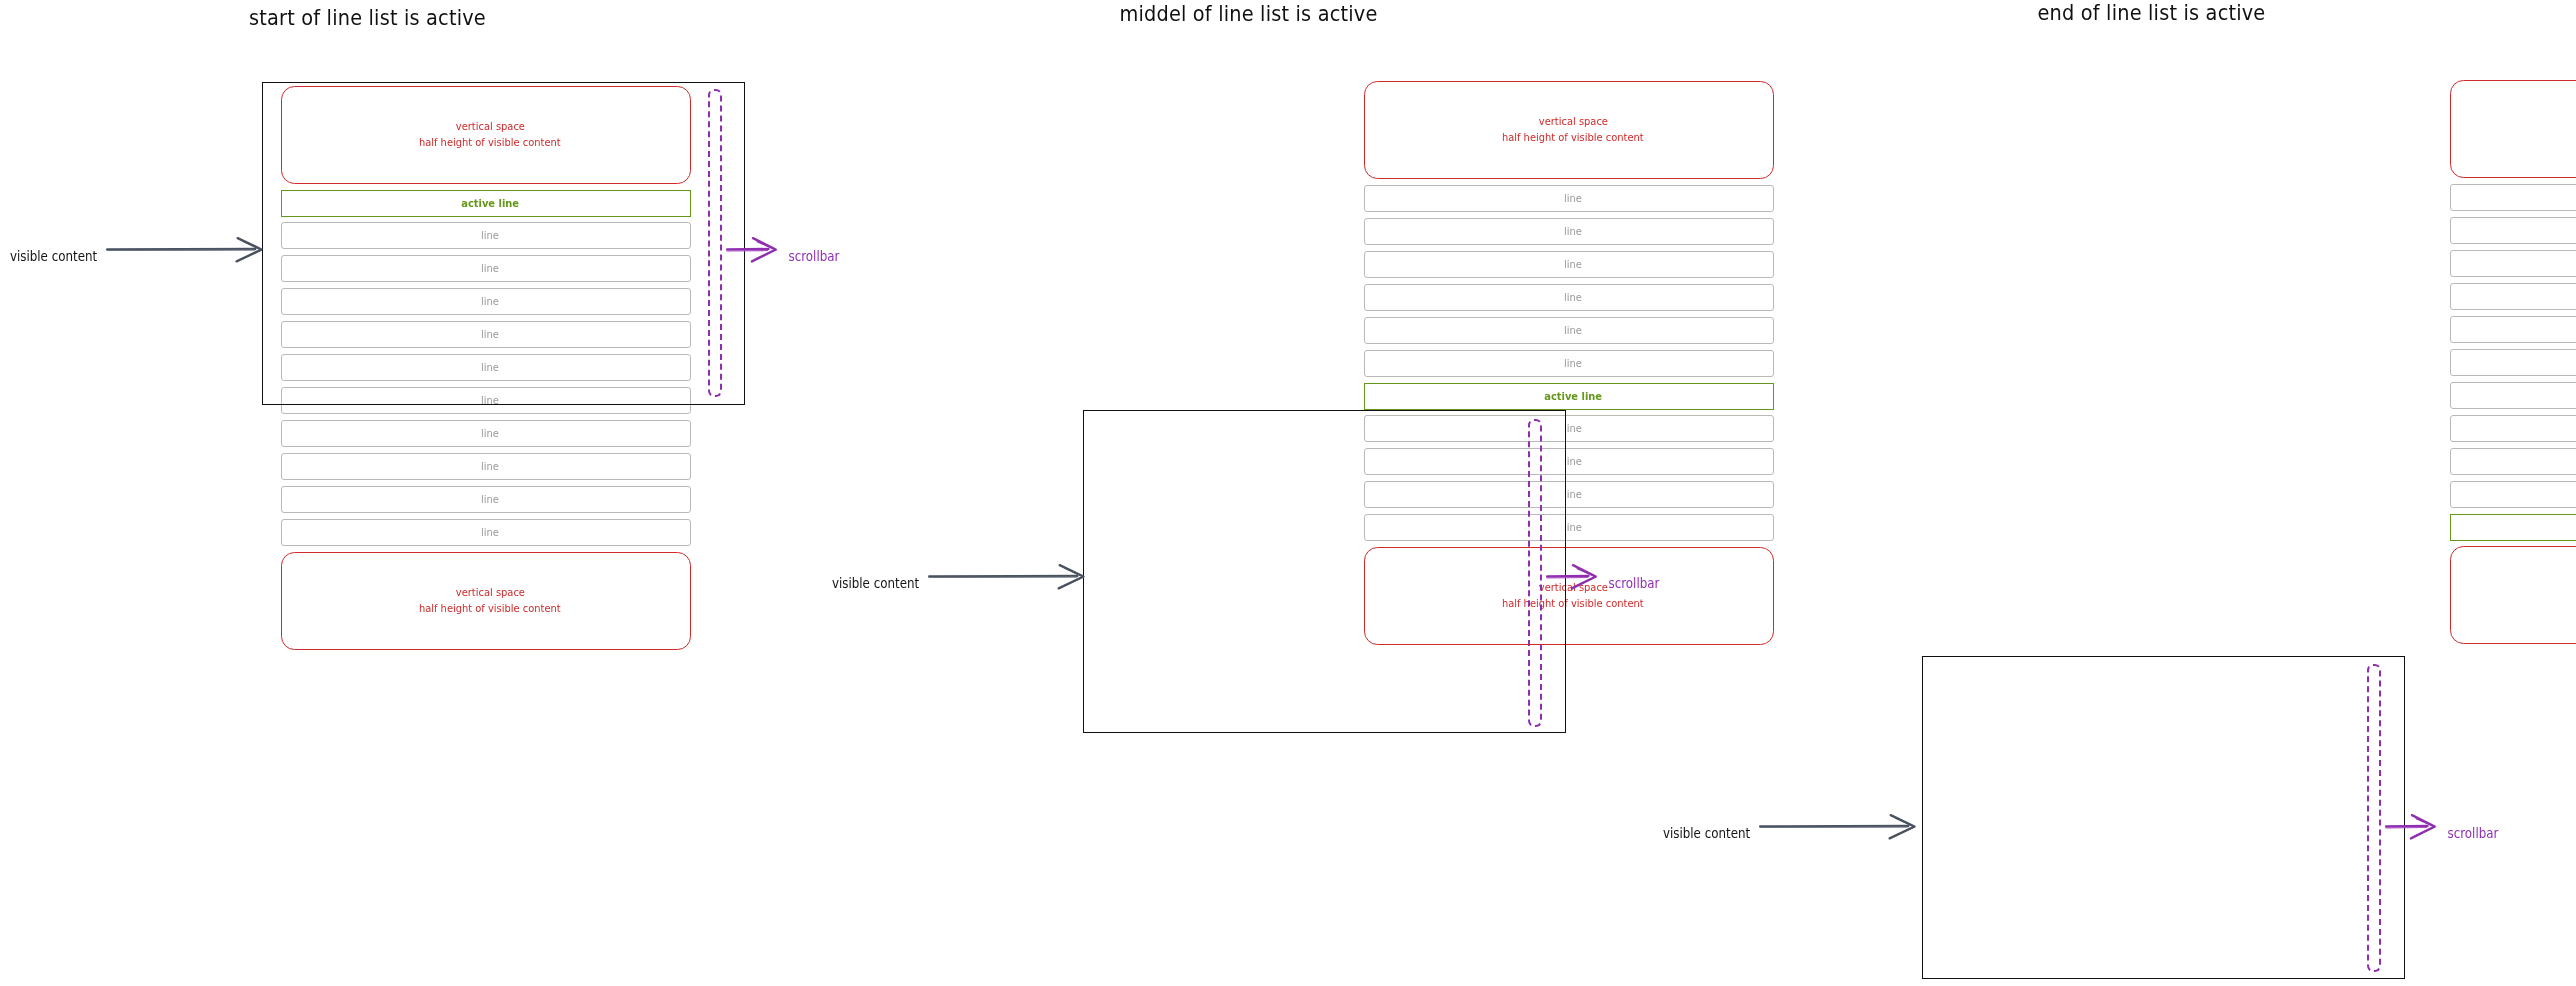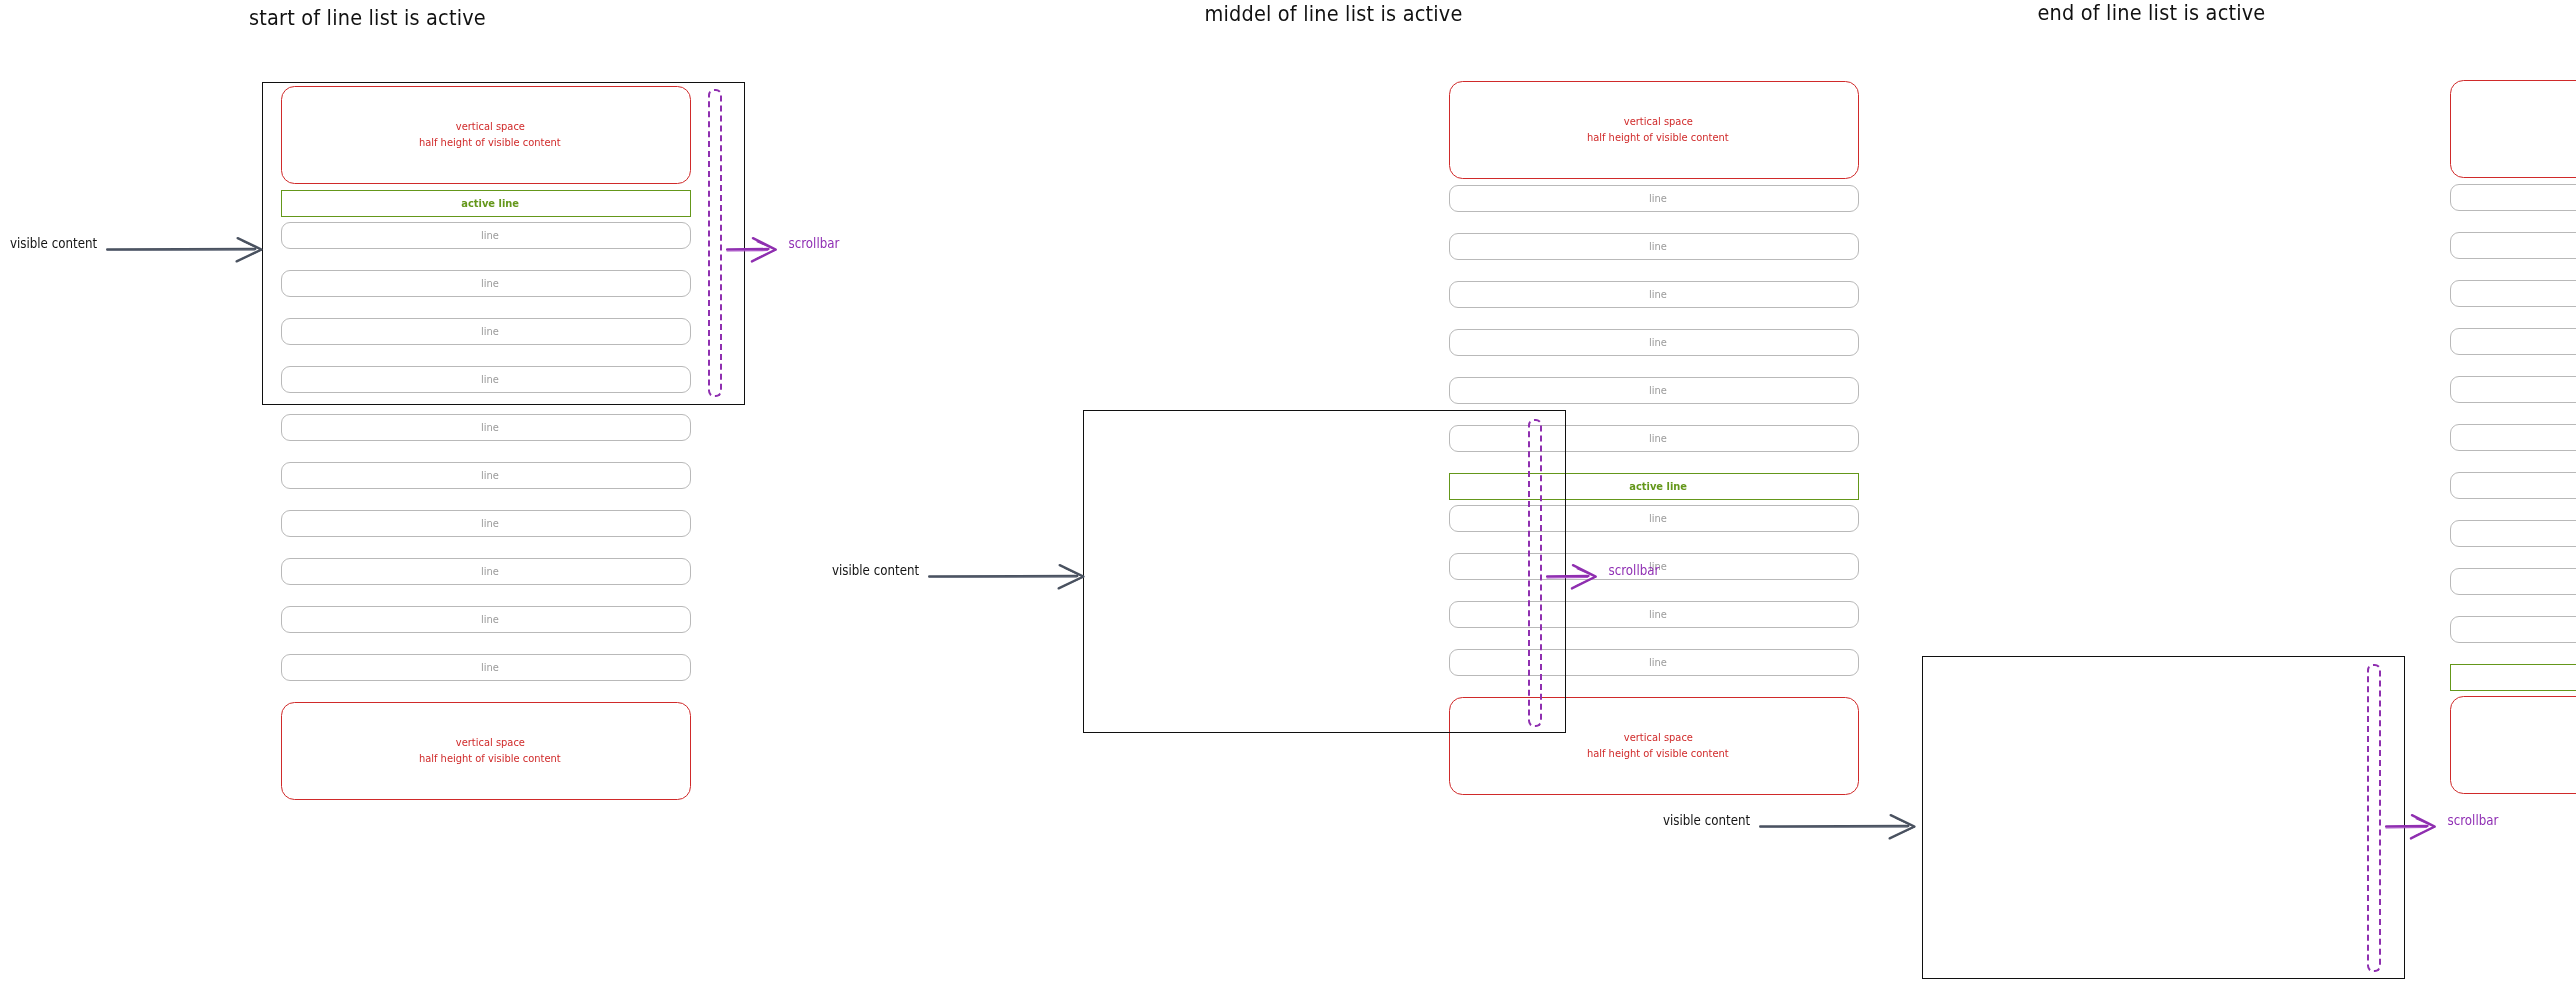--- a/index.html
+++ b/index.html
@@ -15,21 +15,21 @@
   }
 
   
   .column {
     position: absolute;
     top: 0;
     width: 857px;
     height: 986px;
   }
   #col-start  { left: 0px; }
-  #col-middle { left: 909px; }
+  #col-middle { left: 824px; }
   #col-end    { left: 1646px; }
 
   .col-title {
     position: absolute;
     width: 100%;
     text-align: center;
     font-family: "DejaVu Sans", sans-serif;
     font-size: 21px;
     font-weight: 400;
     color: #111111;
@@ -57,23 +57,23 @@
     align-items: center;
     justify-content: center;
     border-radius: 7.3px;
     background: transparent;
     padding-left: 8px;
   }
 
   
   .row.line {
     height: 27px;
-    margin-bottom: 21px;
+    margin-bottom: 6px;
     border: 1.1px solid #b9b9b9;
-    border-radius: 9px;
+    border-radius: 3px;
     justify-content: center;
   }
   .row.line .row-label {
     font-size: 11px;
     color: #9b9b9b;
     font-family: "DejaVu Sans", sans-serif;
     transform: scaleX(0.9);
   }
 
   
@@ -133,21 +133,21 @@
     pointer-events: none;
   }
   #scrollbar-start  { left: 708px; top: 89px;  height: 308px; }
   #scrollbar-middle { left: 1528px; top: 419px;  height: 308px; }
   #scrollbar-end    { left: 2367px; top: 664px; height: 308px; }
 
   
   .annotation {
     position: absolute;
     display: flex;
-    align-items: flex-start;
+    align-items: flex-end;
     white-space: nowrap;
   }
   .ann-label {
     font-size: 13.5px;
     font-family: "DejaVu Sans", sans-serif;
     transform: scaleX(0.88);
   }
   .ann-label.dark   { color: #131313; }
   .ann-label.purple { color: #9030b4; }
 

